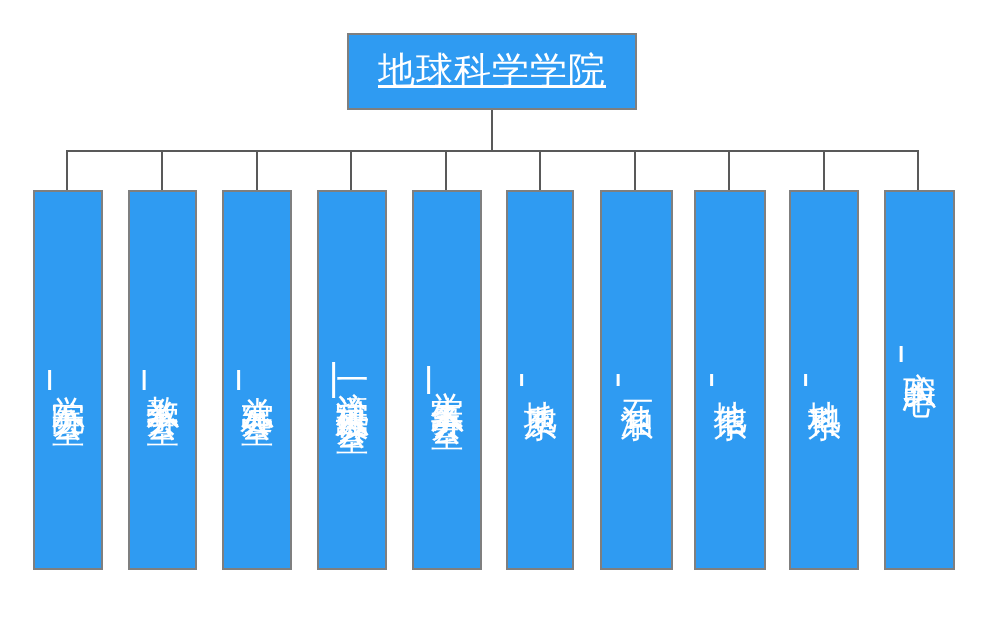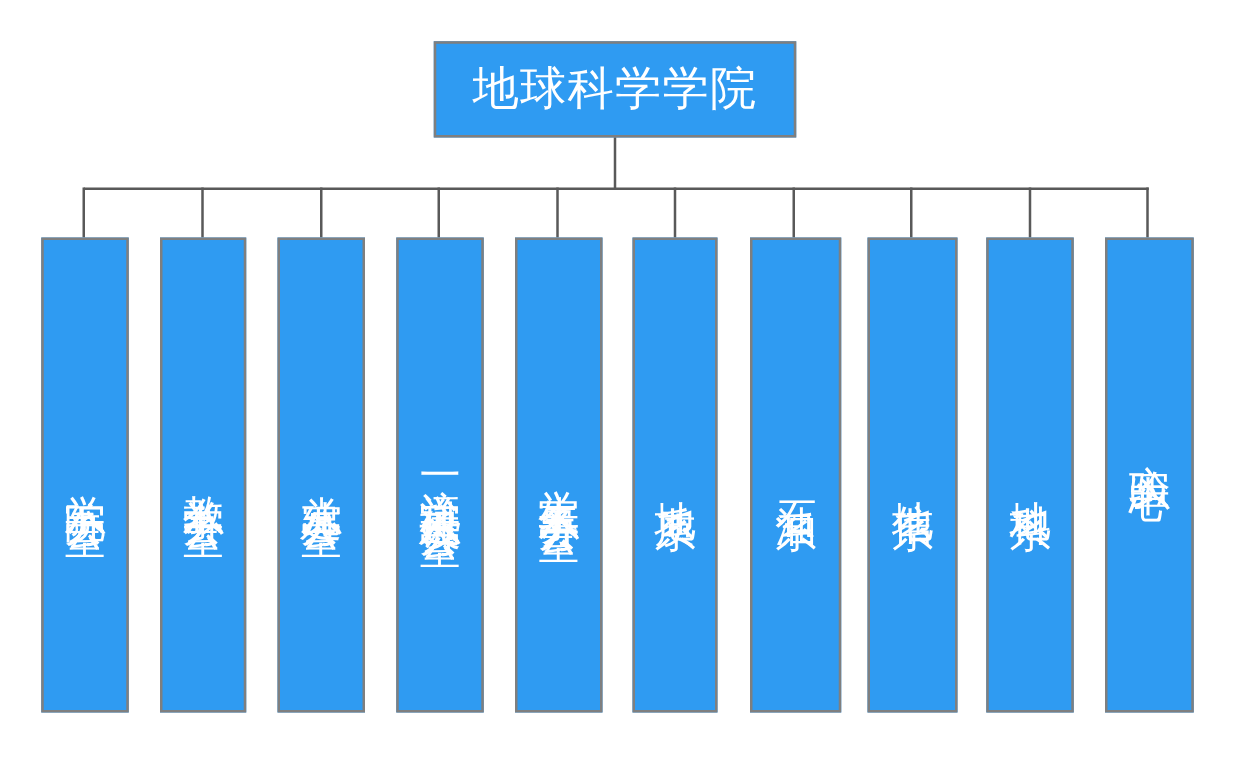--- a/index.html
+++ b/index.html
@@ -30,20 +30,21 @@
   
   .node {
     position: absolute;
     box-sizing: border-box;
     background: #2F9BF2;
     border: 2px solid #7F7F7F;
     color: #ffffff;
     display: flex;
     align-items: center;
     justify-content: center;
+    text-decoration: underline;
   }
 
   
   .node.root {
     left: 347px;
     top: 33px;
     width: 290px;
     height: 77px;
   }
   .node.root .node-label {

